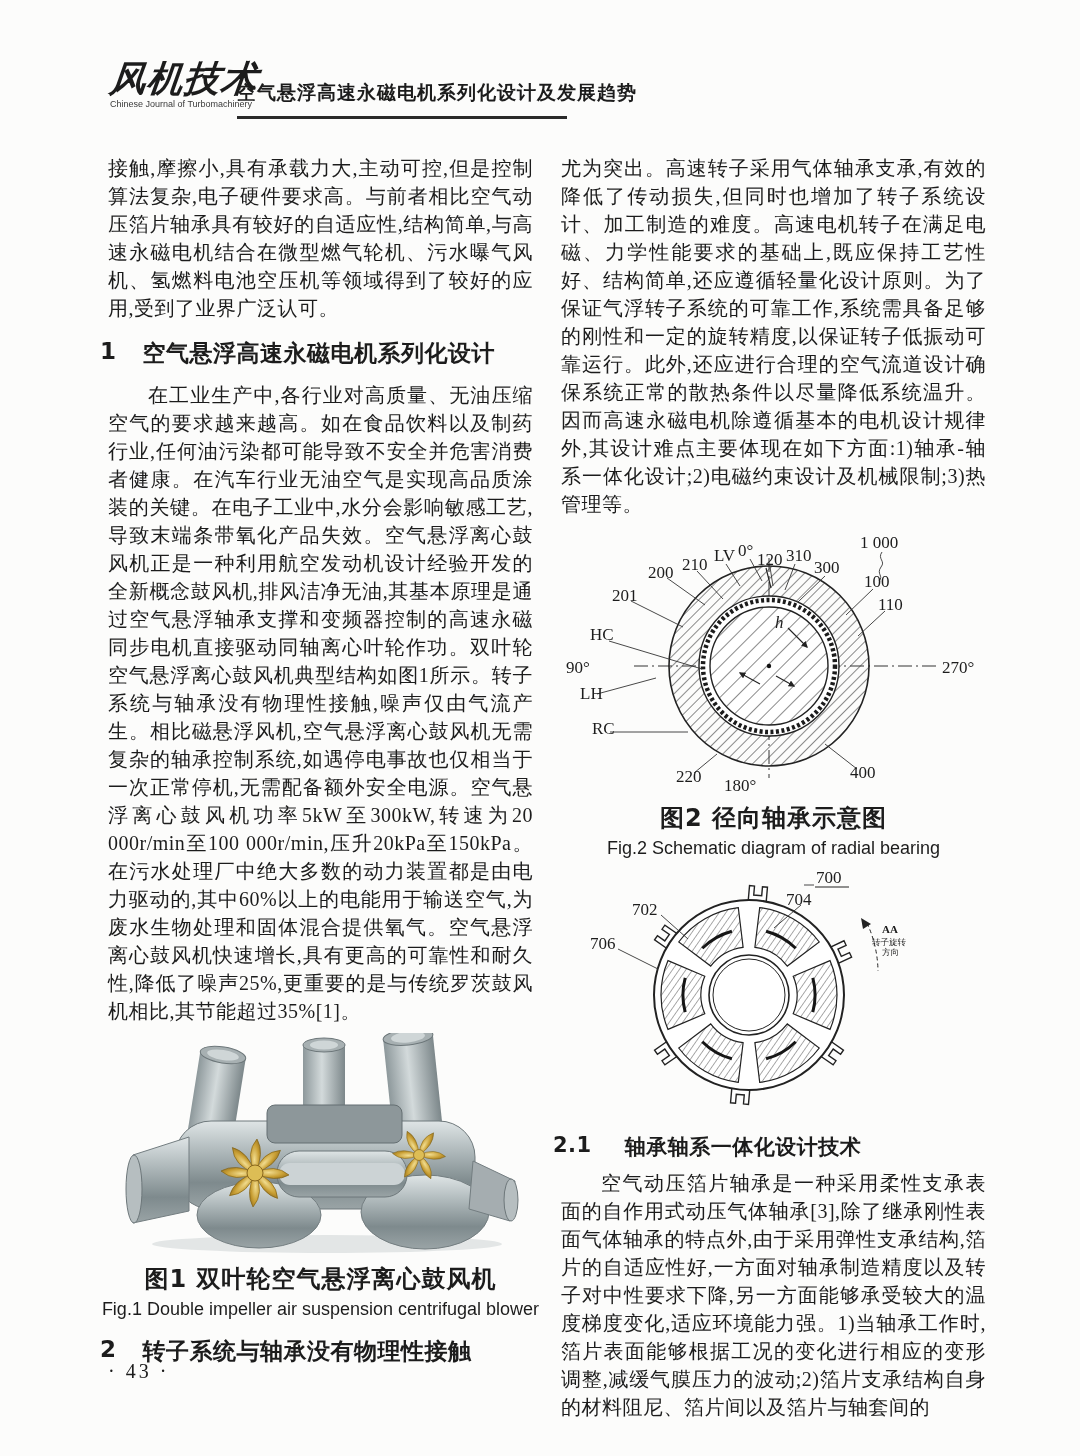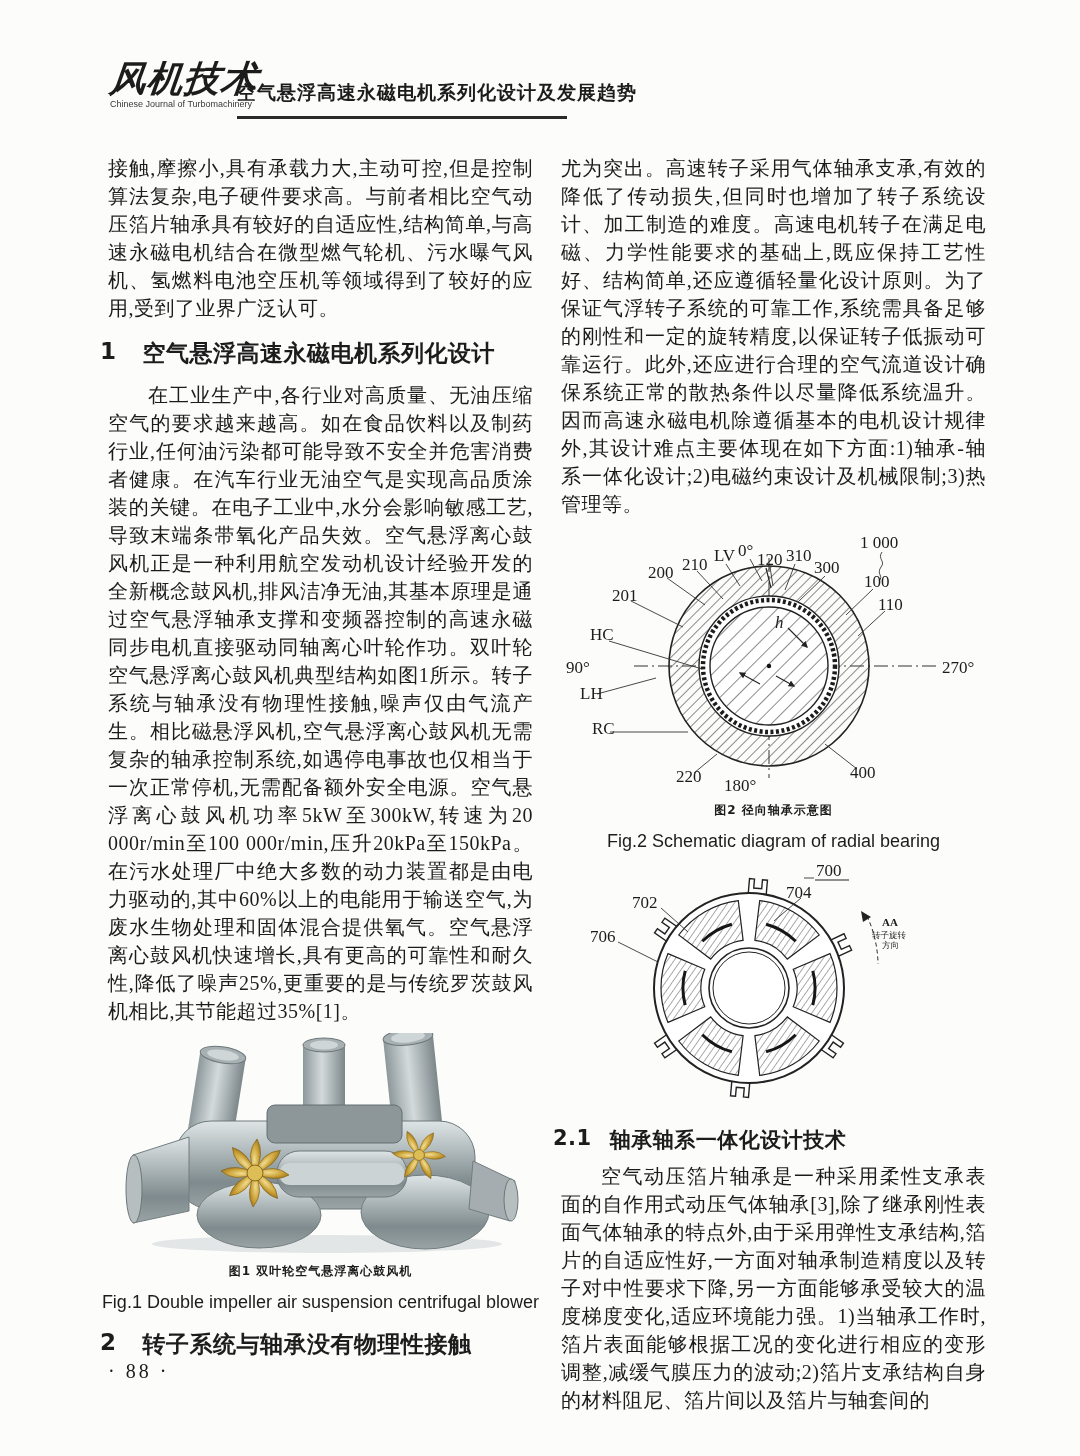--- a/index.html
+++ b/index.html
@@ -36,30 +36,30 @@
   .para.indent{text-indent:2em;}
   .h-sec{
     font-family:"DejaVu Sans","Liberation Sans",sans-serif;
     font-weight:bold;font-size:23px;margin:16px 0 12px 0;
     display:flex;letter-spacing:0.5px;
   }
   .h-sec .num{margin-right:26px;}
   .h-sub{
     font-family:"DejaVu Sans","Liberation Sans",sans-serif;
     font-weight:bold;font-size:21px;margin:12px 0 8px 0;
-    display:flex;letter-spacing:0.5px;
+    display:flex;letter-spacing:0.5px;gap:15px;
   }
   .h-sub .num{margin-right:18px;}
   .cap-cn{
     font-family:"DejaVu Sans","Liberation Sans",sans-serif;
-    font-weight:bold;font-size:12px;text-align:center;margin:4px 0 2px 0;letter-spacing:1px;
+    font-weight:bold;font-size:24px;text-align:center;margin:4px 0 2px 0;letter-spacing:1px;
   }
   .cap-en{
     font-family:"Liberation Sans","DejaVu Sans",sans-serif;
-    font-size:18px;text-align:center;margin:12px 0 6px 0;
+    font-size:18px;text-align:center;margin:4px 0 6px 0;
   }
   .figwrap{text-align:center;margin:4px 0 2px 0;}
   
   .page-num{
     position:absolute;left:108px;top:1360px;
     font-size:20px;letter-spacing:3px;
   }
   svg text{font-family:"Liberation Serif","DejaVu Serif",serif;fill:#1c1c1c;}
 </style>
 </head>
@@ -327,14 +327,14 @@
     </div>
 
     <div class="h-sub">
       <span class="num">2.1</span>
       <span>轴承轴系一体化设计技术</span>
     </div>
 
     <p class="para indent">空气动压箔片轴承是一种采用柔性支承表面的自作用式动压气体轴承[3],除了继承刚性表面气体轴承的特点外,由于采用弹性支承结构,箔片的自适应性好,一方面对轴承制造精度以及转子对中性要求下降,另一方面能够承受较大的温度梯度变化,适应环境能力强。1)当轴承工作时,箔片表面能够根据工况的变化进行相应的变形调整,减缓气膜压力的波动;2)箔片支承结构自身的材料阻尼、箔片间以及箔片与轴套间的</p>
   </div>
 
-  <div class="page-num">· 88 ·</div>
+  <div class="page-num">· 43 ·</div>
 </div>
 
 </body></html>

